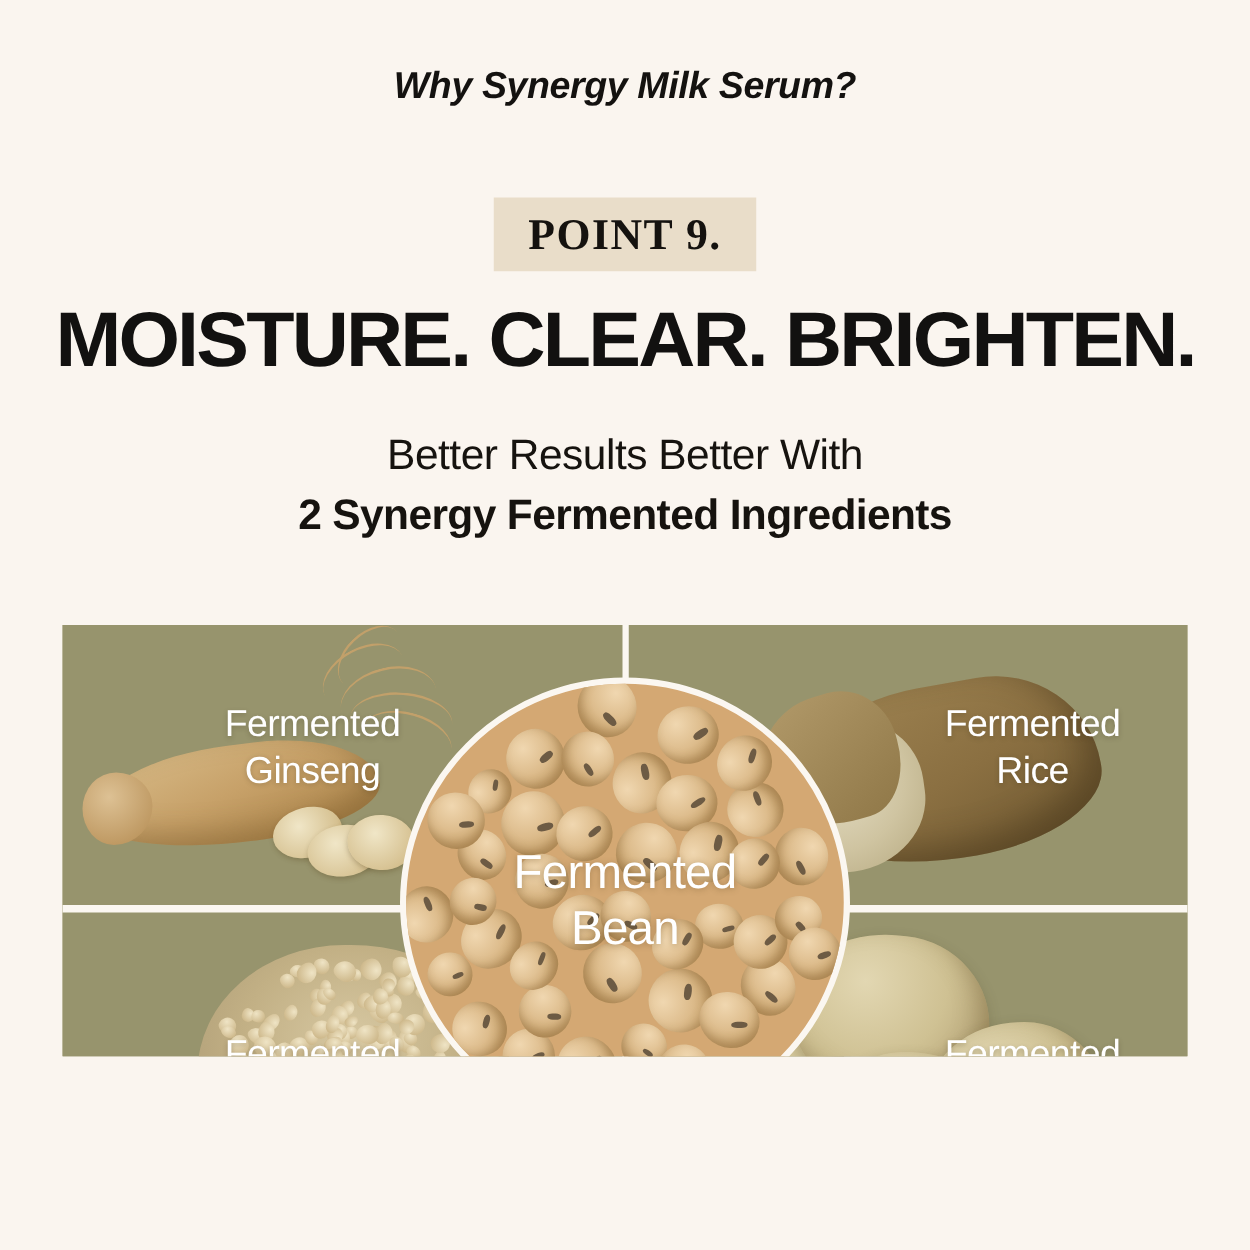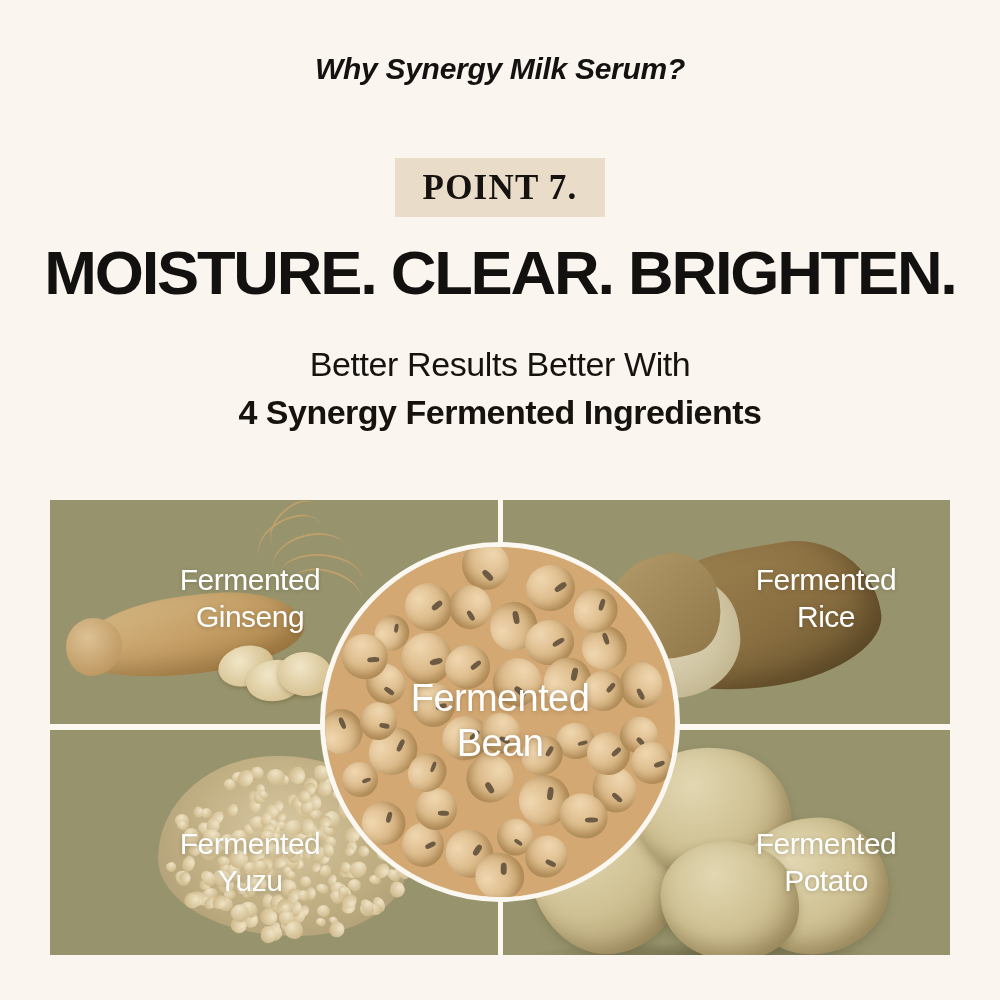--- a/index.html
+++ b/index.html
@@ -85,21 +85,21 @@
     color: #16130f;
     letter-spacing: -0.5px;
   }
 
   
   .grid {
     position: absolute;
     left: 50px;
     top: 500px;
     width: 900px;
-    height: 455px;
+    height: 345px;
     background: #97946d;
     overflow: hidden;
   }
 
   .quad {
     position: absolute;
     overflow: hidden;
   }
   .quad.tl { left: 0;     top: 0;     width: 448px; height: 224px; }
   .quad.tr { left: 452px; top: 0;     width: 448px; height: 224px; }
@@ -293,28 +293,28 @@
     border-radius: 40%;
     transform: rotate(-24deg);
   }
 </style>
 </head>
 <body>
 
 <div class="eyebrow">Why Synergy Milk Serum?</div>
 
 <div class="point-badge">
-  <span>POINT 7.</span>
+  <span>POINT 9.</span>
 </div>
 
 <div class="headline">MOISTURE. CLEAR. BRIGHTEN.</div>
 
 <div class="sub-line-1">Better Results Better With</div>
 
-<div class="sub-line-2">4 Synergy Fermented Ingredients</div>
+<div class="sub-line-2">2 Synergy Fermented Ingredients</div>
 
 <div class="grid">
 
   <div class="quad tl">
     <div class="quad-bg"></div>
     <div>
       <div class="ginseng-root"></div>
       <div class="ginseng-head"></div>
       <div class="ginseng-slice gs1"></div>
       <div class="ginseng-slice gs2"></div>

